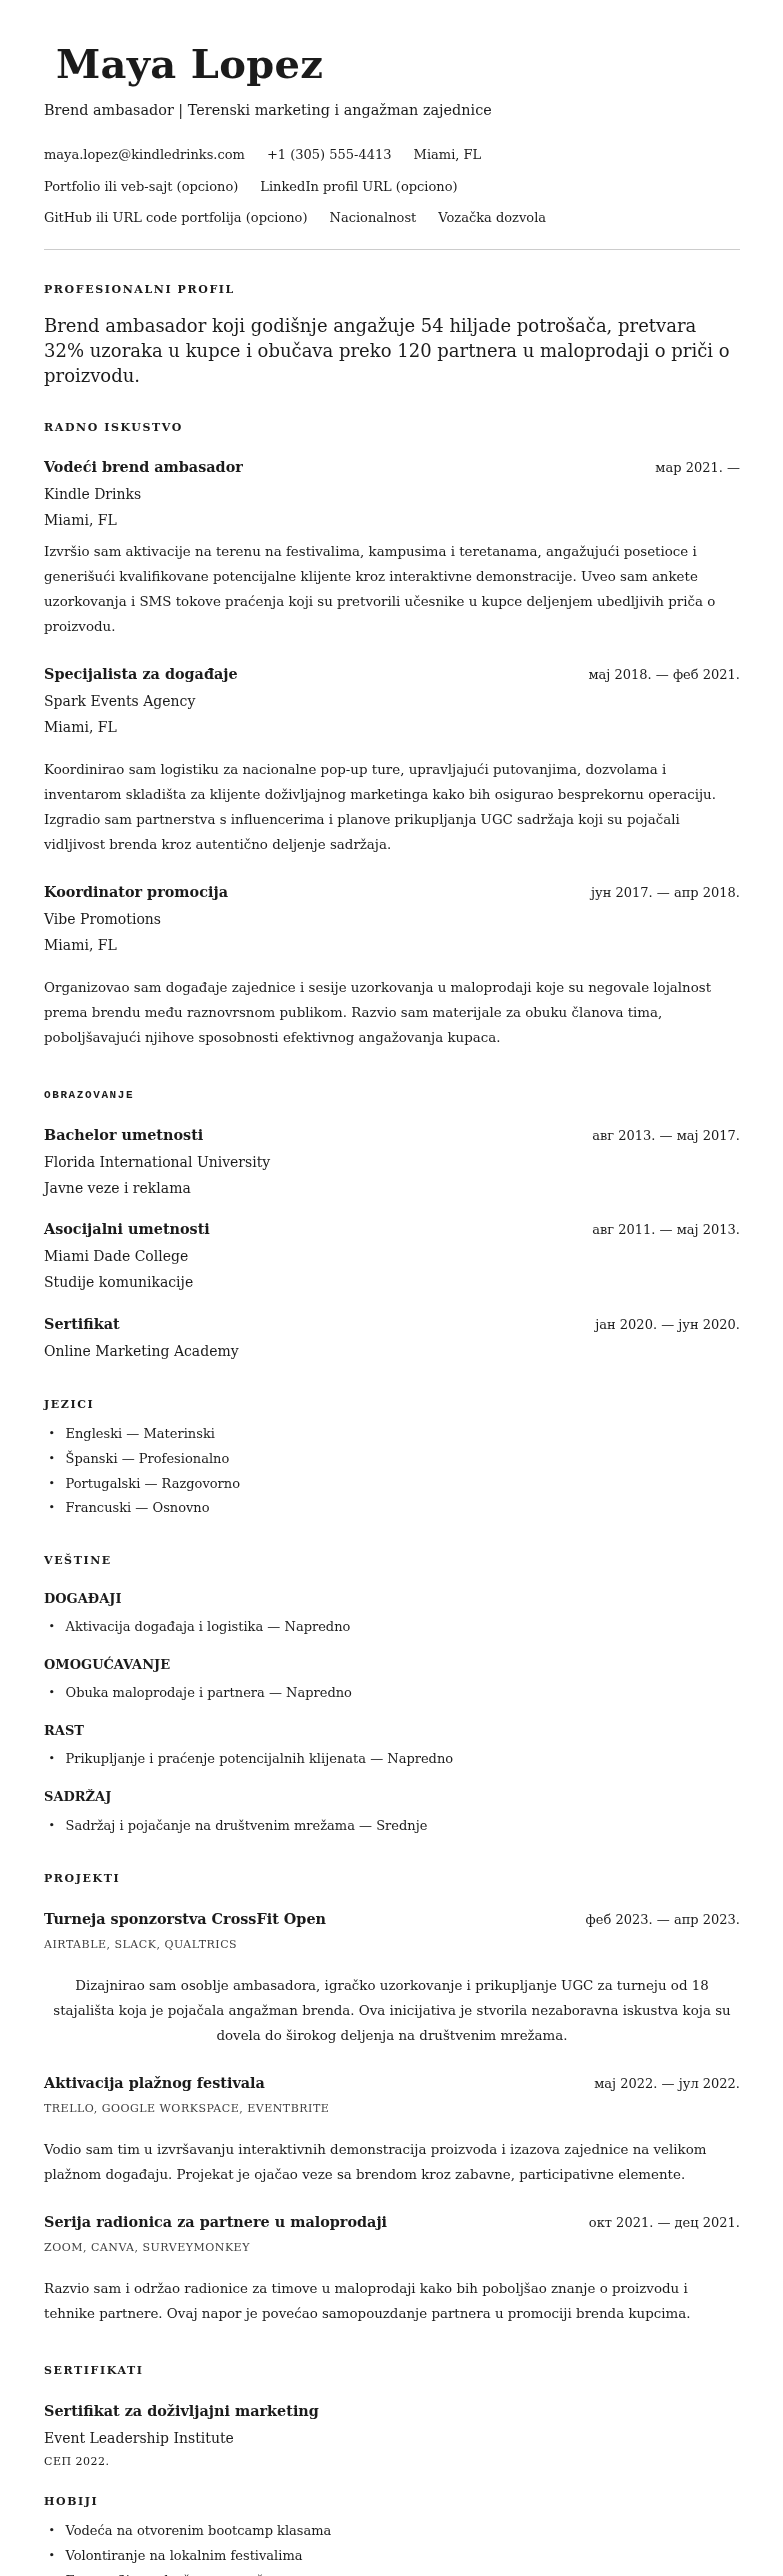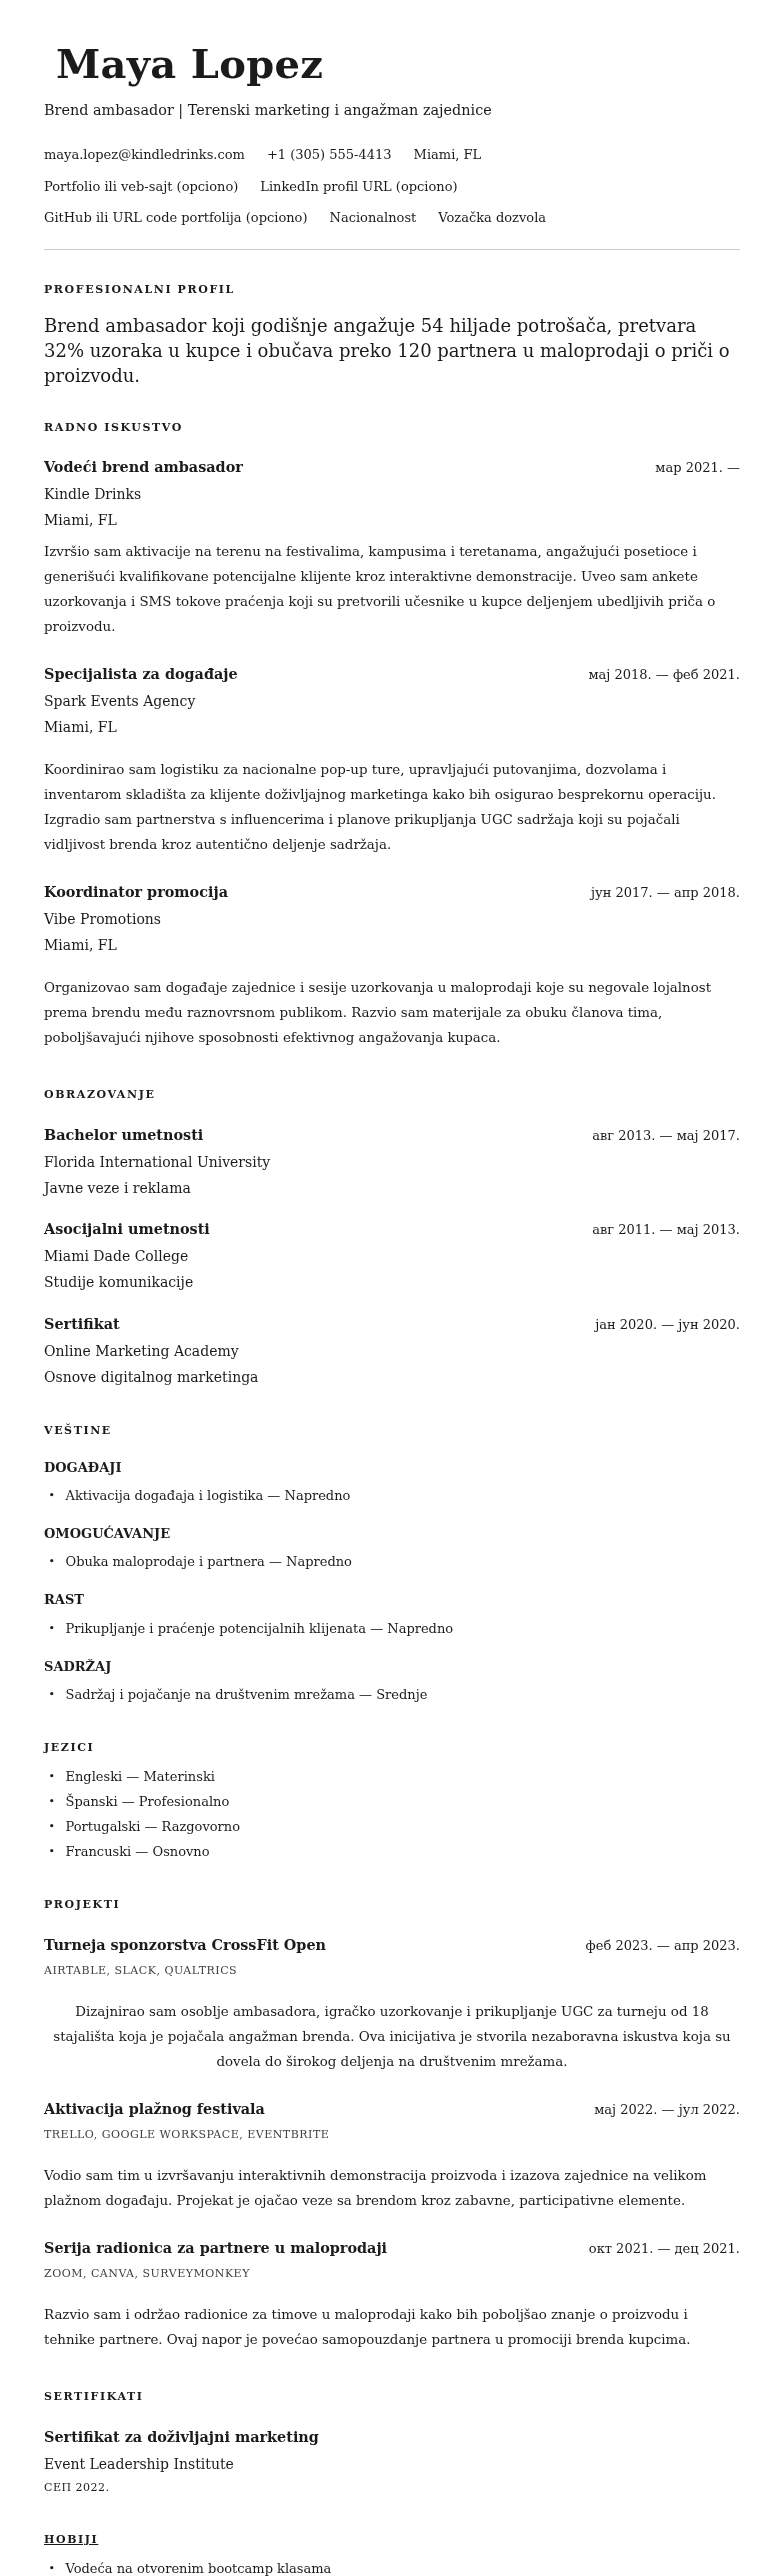--- a/index.html
+++ b/index.html
@@ -183,21 +183,21 @@
         <span class="entry-title">Koordinator promocija</span>
         <span class="entry-date">јун 2017. — апр 2018.</span>
       </div>
       <div class="entry-line">Vibe Promotions</div>
       <div class="entry-line">Miami, FL</div>
       <p class="entry-desc" style="margin-bottom:8px;">Organizovao sam događaje zajednice i sesije uzorkovanja u maloprodaji koje su negovale lojalnost prema brendu među raznovrsnom publikom. Razvio sam materijale za obuku članova tima, poboljšavajući njihove sposobnosti efektivnog angažovanja kupaca.</p>
     </div>
   </section>
 
   <section>
-    <div class="section-heading" style="margin-top:38px;">OBRAZOVANJE</div>
+    <div class="section-heading" style="margin-top:38px;font-family:Liberation Mono, monospace;">OBRAZOVANJE</div>
 
     <div class="entry">
       <div class="entry-row">
         <span class="entry-title">Bachelor umetnosti</span>
         <span class="entry-date">авг 2013. — мај 2017.</span>
       </div>
       <div class="entry-line">Florida International University</div>
       <div class="entry-line">Javne veze i reklama</div>
     </div>
 
@@ -209,59 +209,58 @@
       <div class="entry-line">Miami Dade College</div>
       <div class="entry-line">Studije komunikacije</div>
     </div>
 
     <div class="entry">
       <div class="entry-row">
         <span class="entry-title">Sertifikat</span>
         <span class="entry-date">јан 2020. — јун 2020.</span>
       </div>
       <div class="entry-line">Online Marketing Academy</div>
-      <div class="entry-line">Osnove digitalnog marketinga</div>
-    </div>
-  </section>
-
-  <section>
-    <div class="section-heading" style="margin-top:38px;">VEŠTINE</div>
-
-    <div class="skill-group-heading">DOGAĐAJI</div>
-    <ul class="bullets">
-      <li>Aktivacija događaja i logistika — Napredno</li>
-    </ul>
-
-    <div class="skill-group-heading">OMOGUĆAVANJE</div>
-    <ul class="bullets">
-      <li>Obuka maloprodaje i partnera — Napredno</li>
-    </ul>
-
-    <div class="skill-group-heading">RAST</div>
-    <ul class="bullets">
-      <li>Prikupljanje i praćenje potencijalnih klijenata — Napredno</li>
-    </ul>
-
-    <div class="skill-group-heading">SADRŽAJ</div>
-    <ul class="bullets">
-      <li>Sadržaj i pojačanje na društvenim mrežama — Srednje</li>
-    </ul>
+    </div>
   </section>
 
   <section>
     <div class="section-heading" style="margin-top:38px;">JEZICI</div>
     <ul class="bullets" style="margin-top:13px;">
       <li>Engleski — Materinski</li>
       <li>Španski — Profesionalno</li>
       <li>Portugalski — Razgovorno</li>
       <li>Francuski — Osnovno</li>
     </ul>
   </section>
 
   <section>
+    <div class="section-heading" style="margin-top:38px;">VEŠTINE</div>
+
+    <div class="skill-group-heading">DOGAĐAJI</div>
+    <ul class="bullets">
+      <li>Aktivacija događaja i logistika — Napredno</li>
+    </ul>
+
+    <div class="skill-group-heading">OMOGUĆAVANJE</div>
+    <ul class="bullets">
+      <li>Obuka maloprodaje i partnera — Napredno</li>
+    </ul>
+
+    <div class="skill-group-heading">RAST</div>
+    <ul class="bullets">
+      <li>Prikupljanje i praćenje potencijalnih klijenata — Napredno</li>
+    </ul>
+
+    <div class="skill-group-heading">SADRŽAJ</div>
+    <ul class="bullets">
+      <li>Sadržaj i pojačanje na društvenim mrežama — Srednje</li>
+    </ul>
+  </section>
+
+  <section>
     <div class="section-heading" style="margin-top:38px;">PROJEKTI</div>
 
     <div class="entry">
       <div class="entry-row">
         <span class="entry-title">Turneja sponzorstva CrossFit Open</span>
         <span class="entry-date">феб 2023. — апр 2023.</span>
       </div>
       <div class="tools-line">AIRTABLE, SLACK, QUALTRICS</div>
       <p class="entry-desc" style="margin-bottom:0;text-align:center;">Dizajnirao sam osoblje ambasadora, igračko uzorkovanje i prikupljanje UGC za turneju od 18 stajališta koja je pojačala angažman brenda. Ova inicijativa je stvorila nezaboravna iskustva koja su dovela do širokog deljenja na društvenim mrežama.</p>
     </div>
@@ -288,21 +287,21 @@
   <section>
     <div class="section-heading" style="margin-top:38px;">SERTIFIKATI</div>
     <div class="entry">
       <div class="entry-title">Sertifikat za doživljajni marketing</div>
       <div class="entry-line">Event Leadership Institute</div>
       <div class="cert-date">СЕП 2022.</div>
     </div>
   </section>
 
   <section>
-    <div class="section-heading" style="margin-top:38px;text-decoration:underline;">HOBIJI</div>
+    <div class="section-heading" style="margin-top:26px;">HOBIJI</div>
     <ul class="bullets" style="margin-top:13px;">
       <li>Vodeća na otvorenim bootcamp klasama</li>
       <li>Volontiranje na lokalnim festivalima</li>
       <li>Fotografija za društvene mreže</li>
     </ul>
   </section>
 
 </div>
 
 

